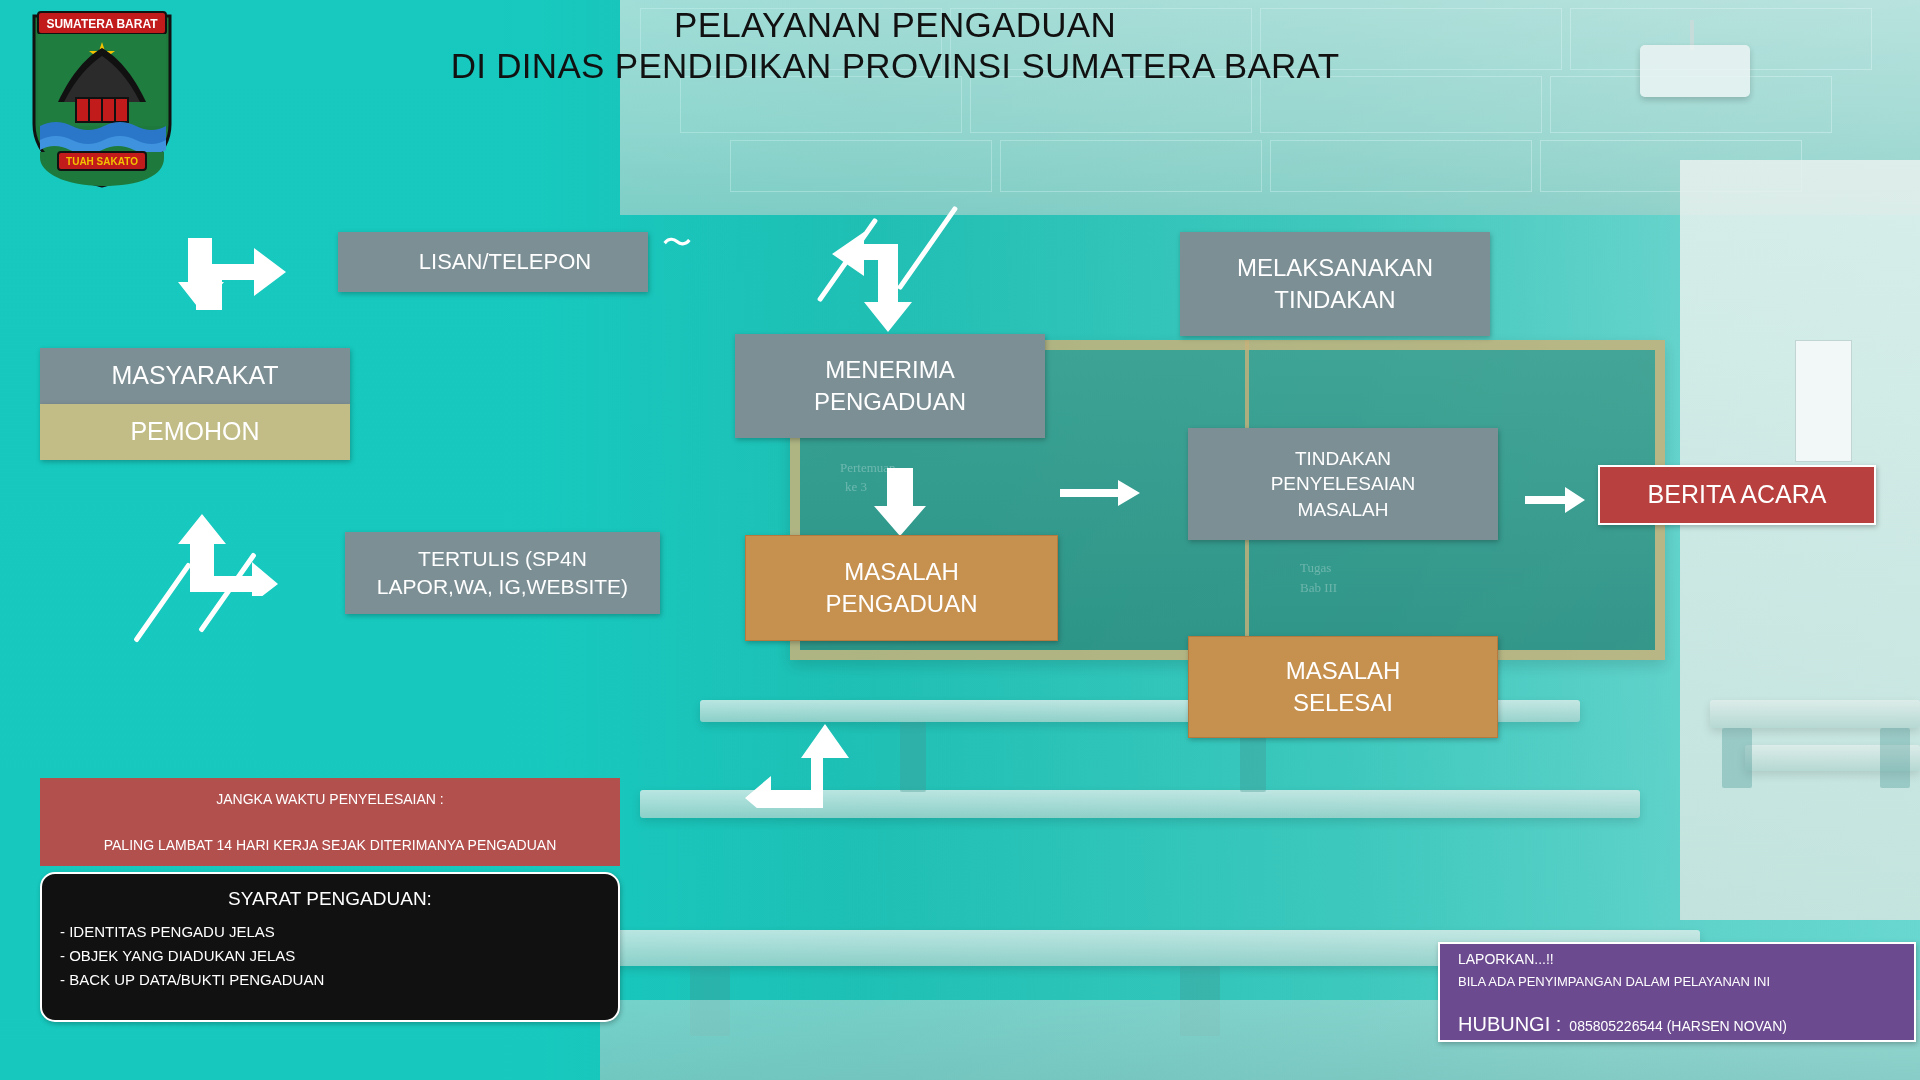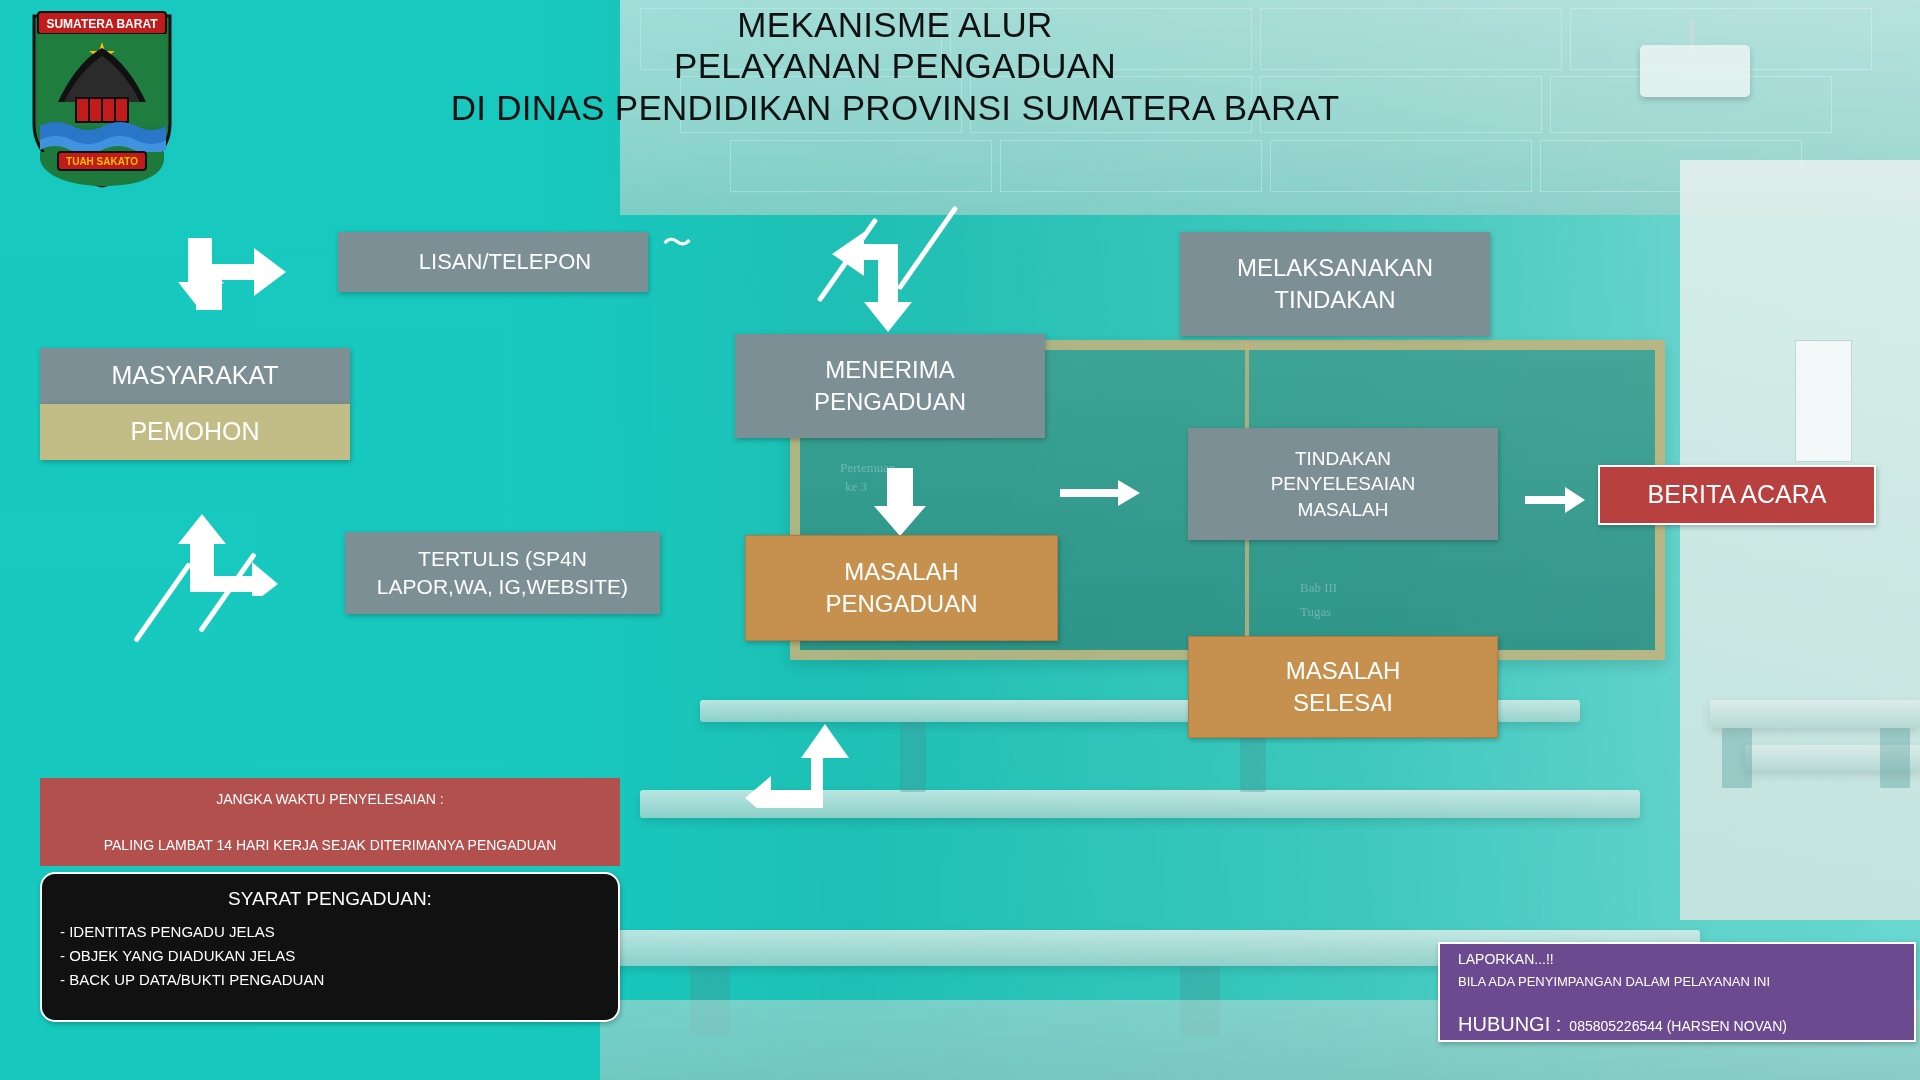--- a/index.html
+++ b/index.html
@@ -174,21 +174,21 @@
   </div>
   <div class="projector-arm"></div>
   <div class="projector"></div>
   <div class="wall-right"></div>
   <div class="wall-panel"></div>
 
   <div class="board"></div>
   <div class="board-split"></div>
   <div class="board-chalk" style="left:840px; top:460px;">Pertemuan</div>
   <div class="board-chalk" style="left:845px; top:479px;text-align:right;">ke 3</div>
-  <div class="board-chalk" style="left:1300px; top:560px;margin-top:44px;">Tugas</div>
+  <div class="board-chalk" style="left:1300px; top:560px;">Tugas</div>
   <div class="board-chalk" style="left:1300px; top:580px;">Bab III</div>
 
   <div class="desk" style="left:1710px; top:700px; width:210px; height:28px;"></div>
   <div class="desk" style="left:1745px; top:745px; width:175px; height:26px;"></div>
   <div class="desk-dark" style="left:1722px; top:728px; width:30px; height:60px;"></div>
   <div class="desk-dark" style="left:1880px; top:728px; width:30px; height:60px;"></div>
   <div class="desk" style="left:700px; top:700px; width:880px; height:22px;"></div>
   <div class="desk" style="left:640px; top:790px; width:1000px; height:28px;"></div>
   <div class="desk-dark" style="left:900px; top:722px; width:26px; height:70px;"></div>
   <div class="desk-dark" style="left:1240px; top:722px; width:26px; height:70px;"></div>
@@ -221,21 +221,20 @@
       <path d="M12 134 q16 -8 32 0 t32 0 t32 0 t30 0 v10 q-16 8 -32 0 t-32 0 t-32 0 t-30 0 Z" fill="#3f93de"></path>
 
       <path d="M12 146 h124 v6 c0 18 -24 28 -62 28 C36 180 12 166 12 152 Z" fill="#1d7a3c"></path>
 
       <rect x="30" y="146" width="88" height="18" rx="3" fill="#c21b1b" stroke="#111" stroke-width="2"></rect>
       <text x="74" y="159" text-anchor="middle" font-family="Liberation Sans, sans-serif" font-size="10" font-weight="bold" fill="#f2c200">TUAH SAKATO</text>
     </svg>
   </div>
 
   <div class="title-block">
-    <div class="title-line">MEKANISME ALUR</div>
     <div class="title-line">PELAYANAN PENGADUAN</div>
     <div class="title-line">DI DINAS PENDIDIKAN PROVINSI SUMATERA BARAT</div>
   </div>
 
   <div class="arrow" style="left:180px; top:238px;">
     <svg width="110" height="72" viewBox="0 0 110 72">
       <path d="M16 72 L16 26 L74 26 L74 10 L106 34 L74 58 L74 42 L42 42 L42 72 Z" fill="#ffffff"></path>
     </svg>
   </div>
 

